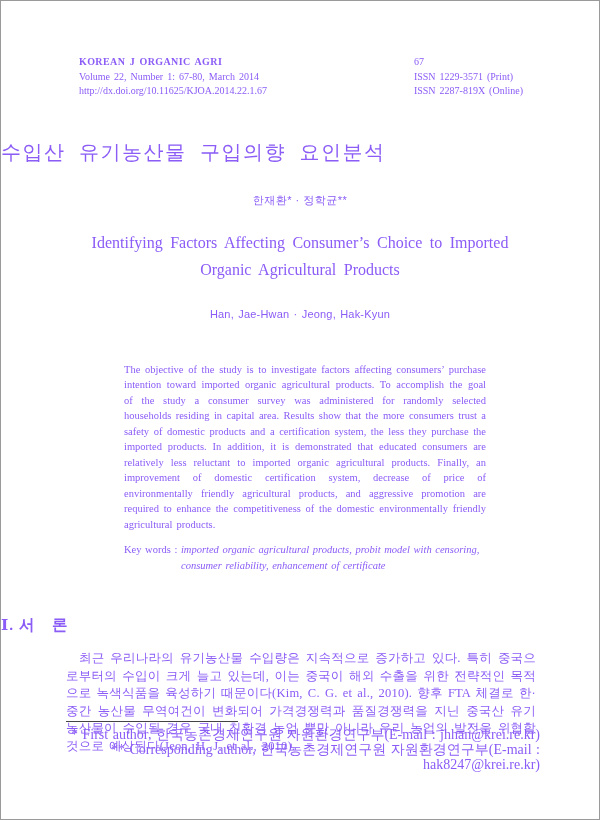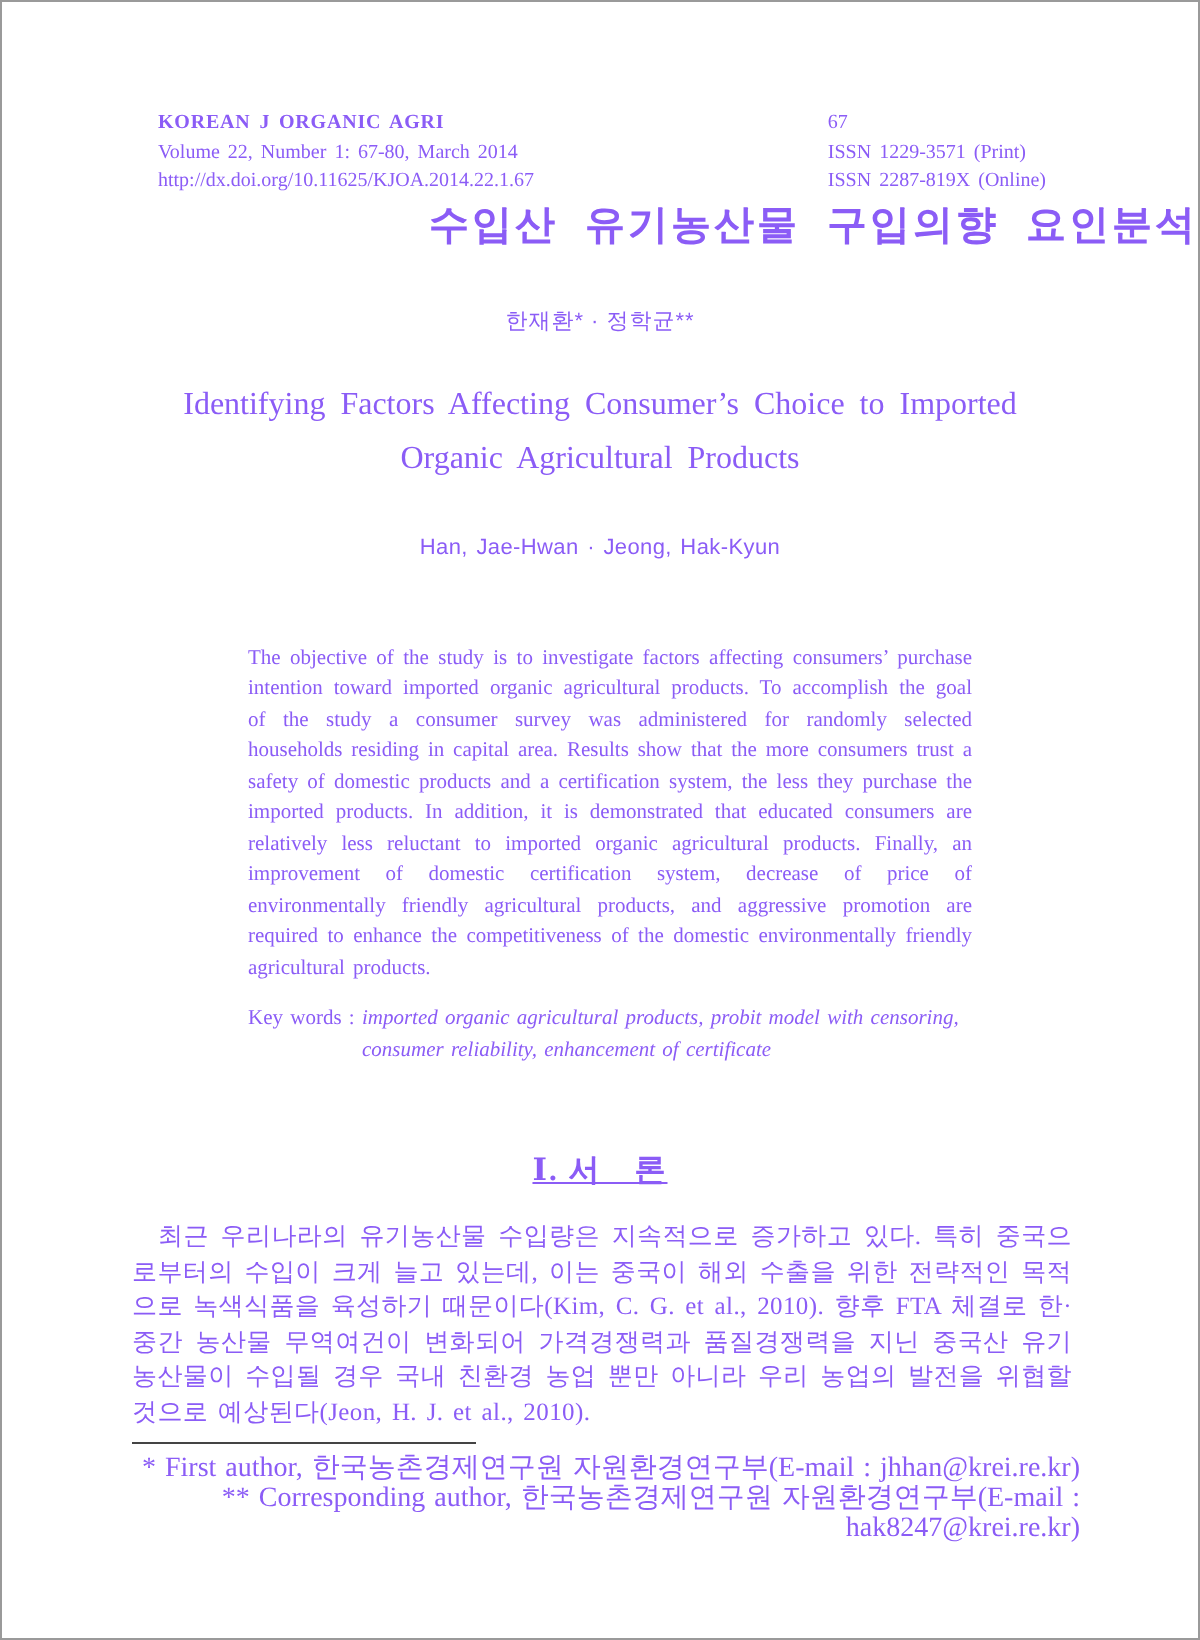--- a/index.html
+++ b/index.html
@@ -17,22 +17,22 @@
   .header {
     display:flex; justify-content:space-between;
     margin:54px 76px 0 78px;
     font-size:10px; line-height:14.5px;
   }
   .journal-name { font-weight:bold; letter-spacing:0.4px; word-spacing:2px; }
   .header-left div { word-spacing:1.5px; }
   .header-right { word-spacing:1.5px; }
   
   .title-ko {
-    text-align:right;
-    font-size:20px; font-weight:700;
+    margin-top:40px; text-align:left;
+    font-size:20px; font-weight:400;
     letter-spacing:1.5px; word-spacing:7px;
   }
   .authors-ko {
     margin-top:27px; text-align:center;
     font-size:11px; letter-spacing:0.5px;
     font-family:Liberation Sans, sans-serif;
   }
   .title-en {
     margin-top:21px; text-align:center;
     font-size:16px; line-height:27px; word-spacing:3.5px;
@@ -50,22 +50,22 @@
   }
   .keywords {
     margin:10px 113px 0 123px;
     font-size:10.5px; line-height:15.5px;
     padding-left:57px; text-indent:-57px;
     word-spacing:1px;
   }
   .kw-text { font-style:italic; }
   
   .section-heading {
-    margin-top:42px; text-align:center;
-    font-size:15.5px; font-weight:bold; letter-spacing:1px;text-decoration:underline;
+    margin-top:42px; 
+    font-size:15.5px; font-weight:bold; letter-spacing:1px;
   }
   .body-para {
     margin:14px 63px 0 65px;
     font-size:12.5px; line-height:17.6px;
     text-align:justify; text-indent:13px;
     letter-spacing:0.2px; word-spacing:1.5px;
   }
   
   .footnotes { position:absolute; left:65px; top:720px; width:474px; }
   .fn-rule { width:172px; border-top:1px solid #444; height:0; margin-bottom:5px; }

